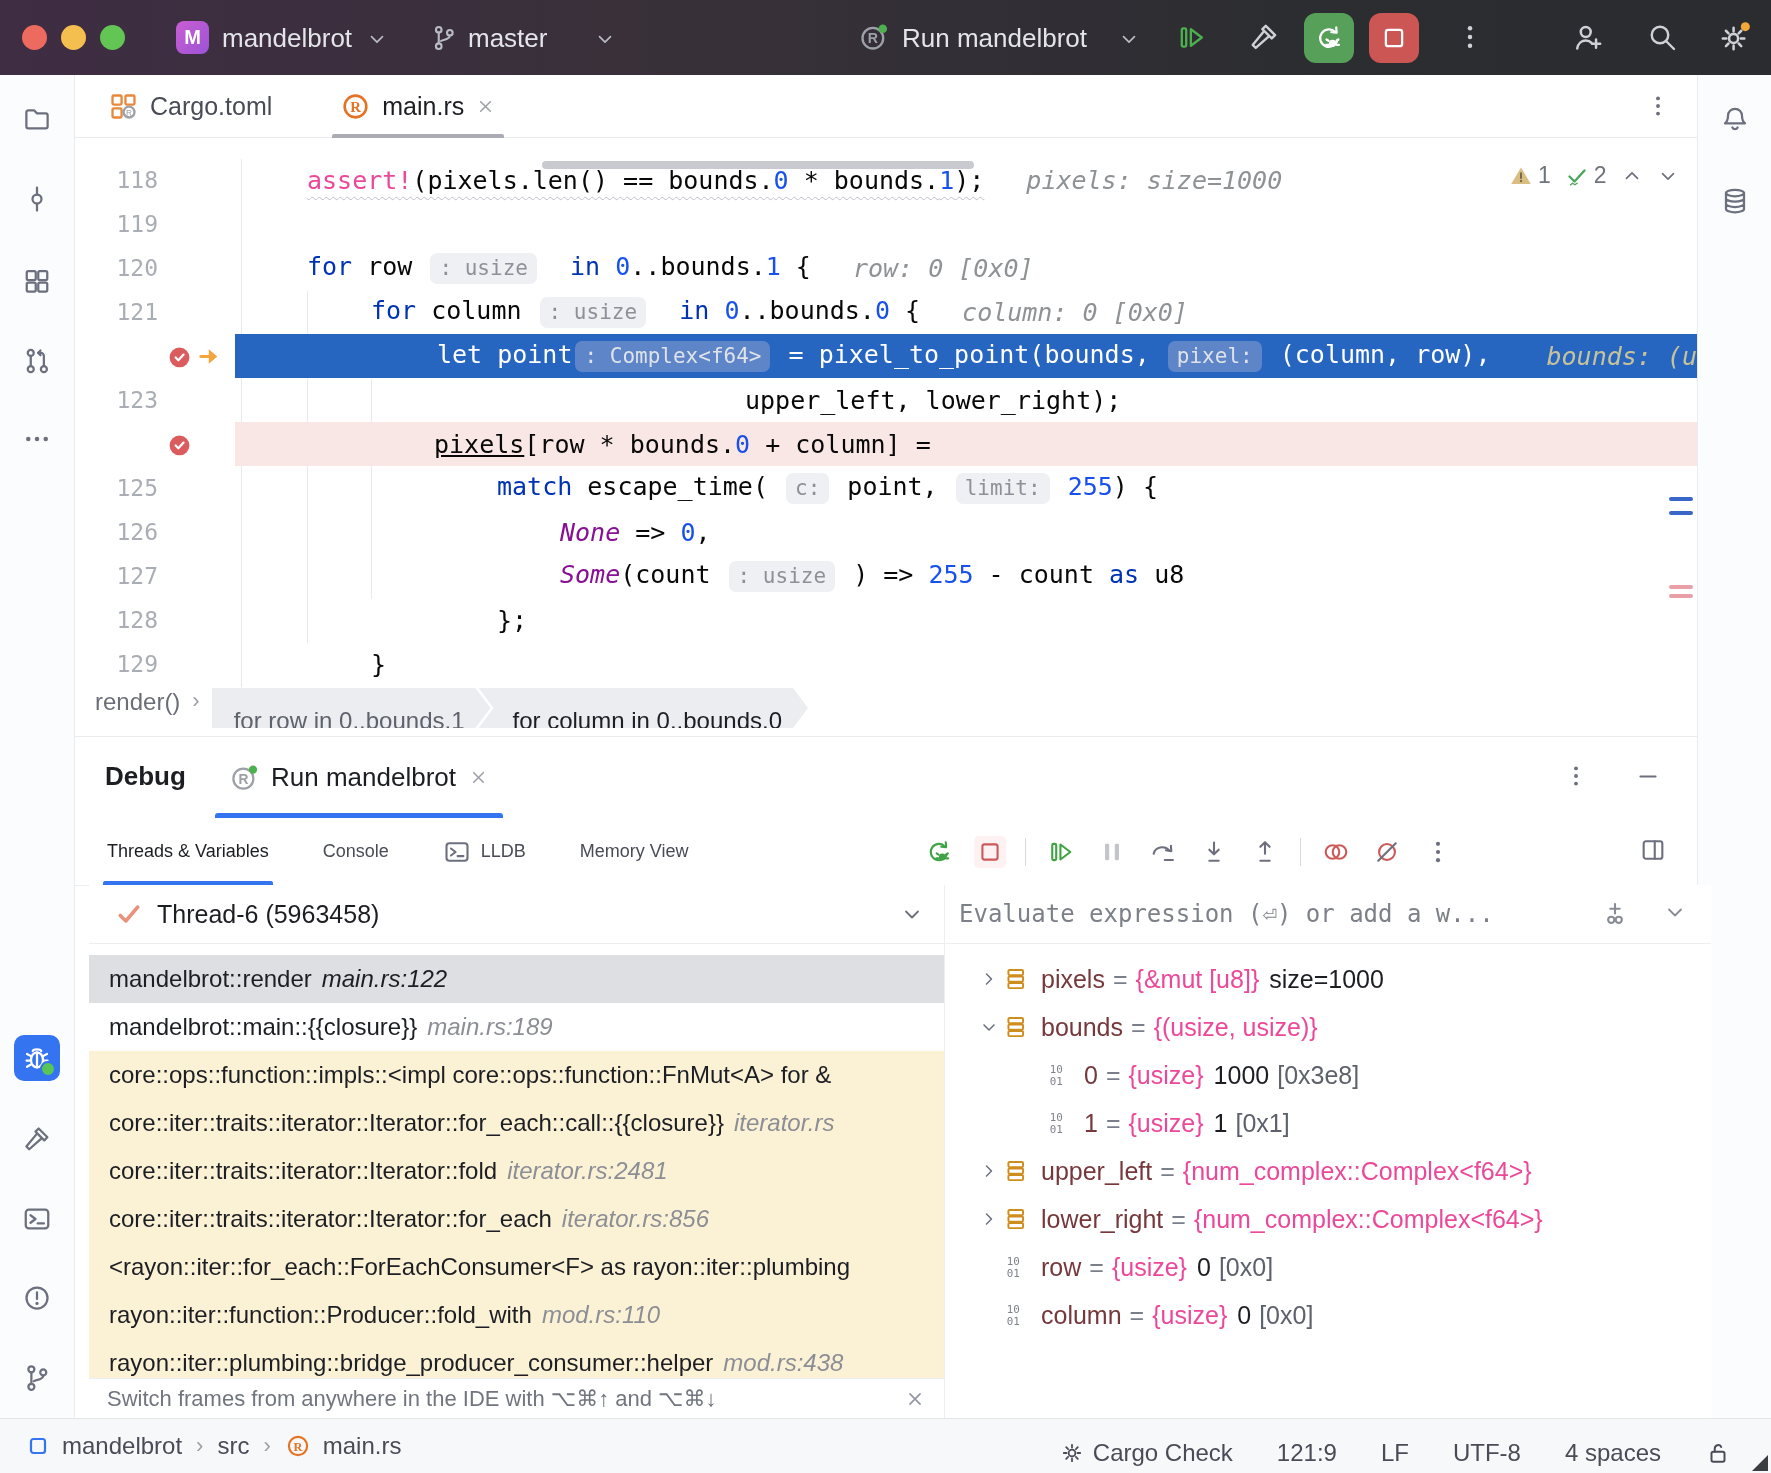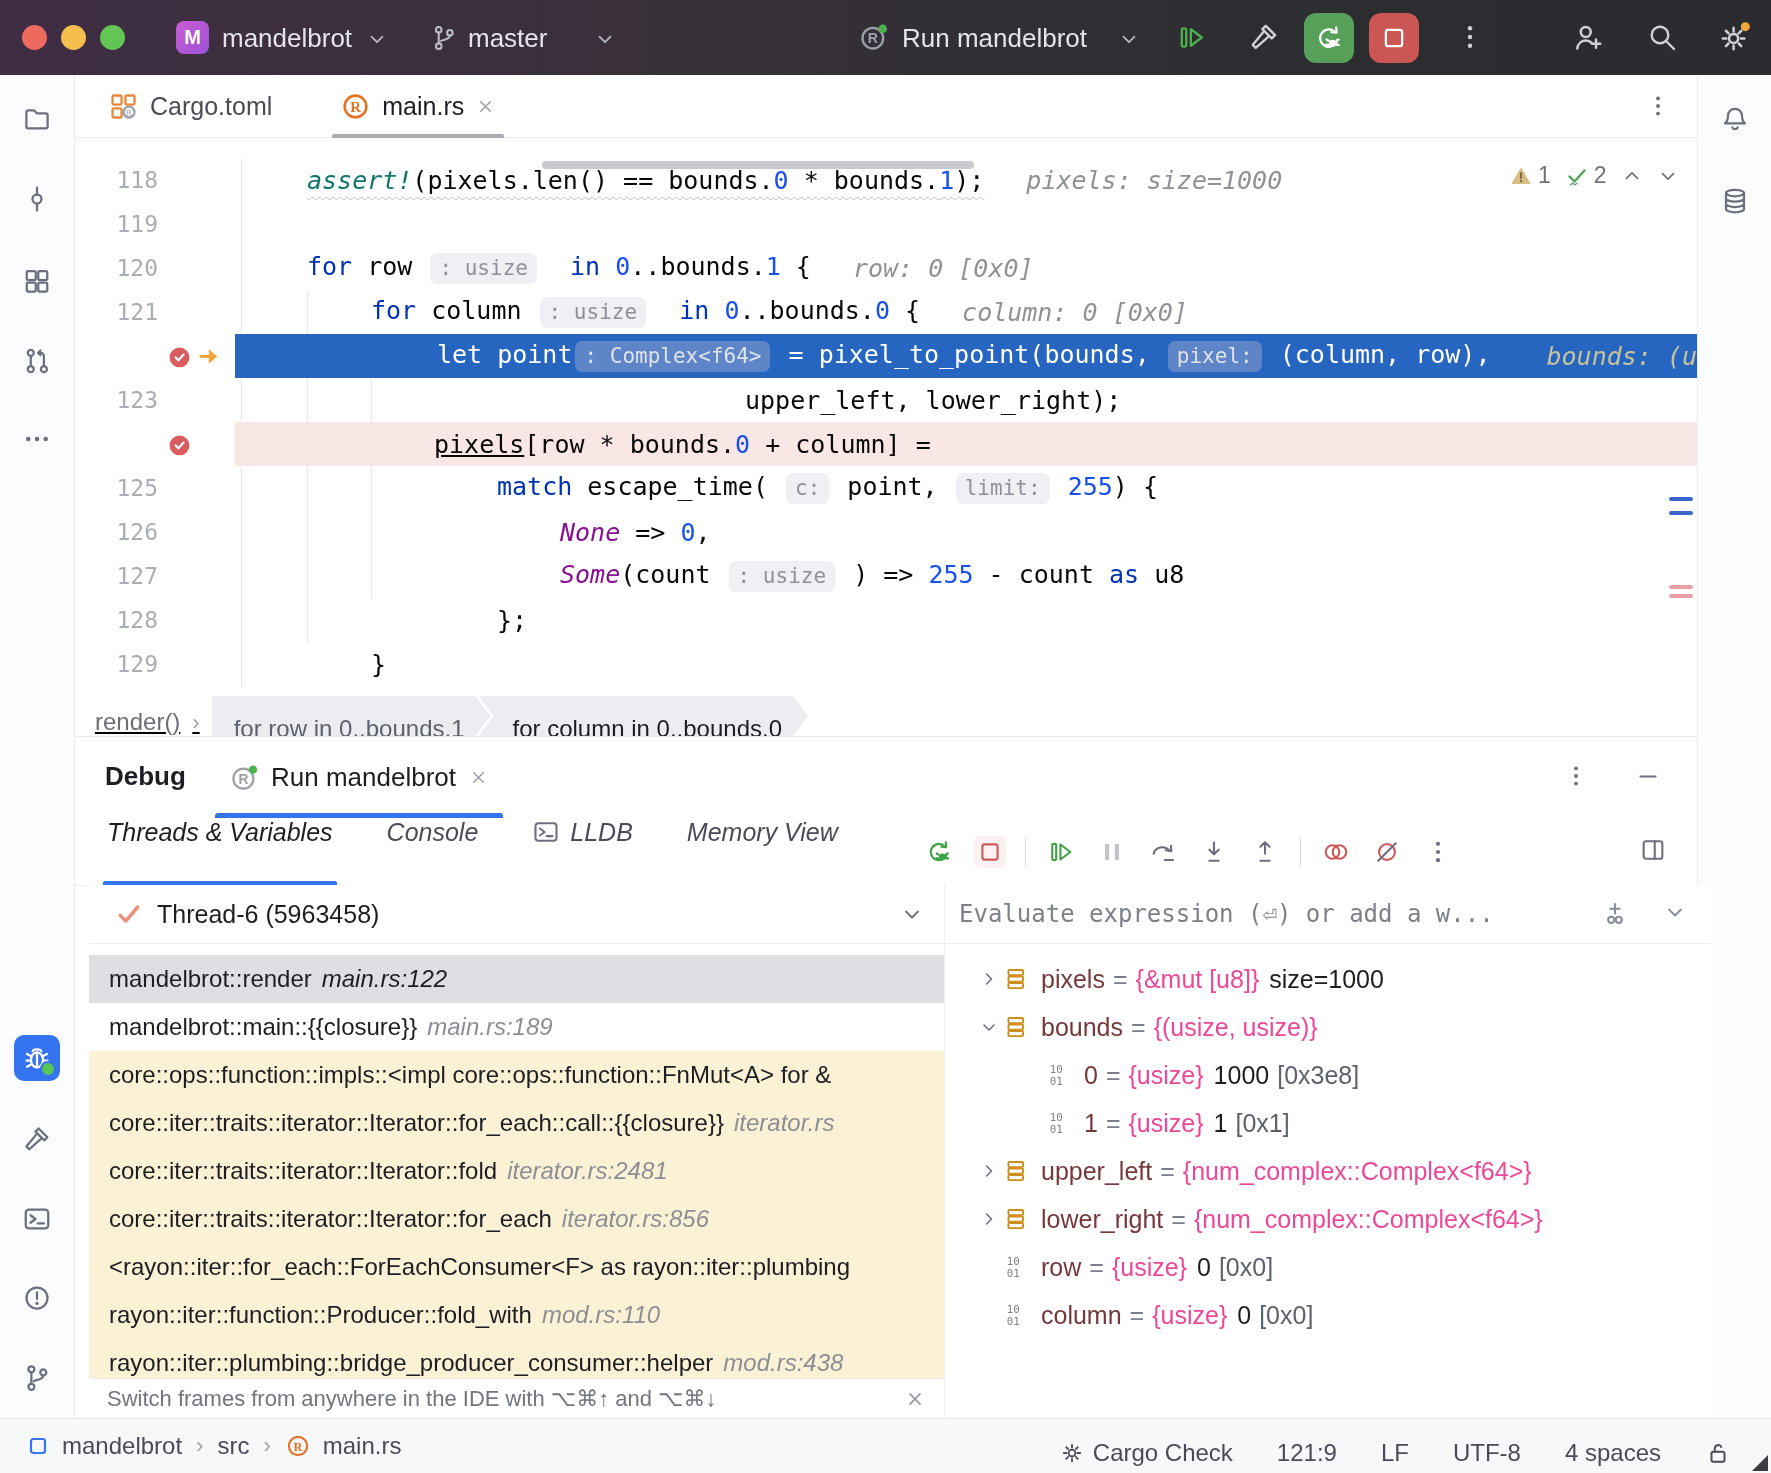--- a/index.html
+++ b/index.html
@@ -32,51 +32,51 @@
   .cl-row{display:flex;height:44px;align-items:center;font-family:"DejaVu Sans Mono",monospace;font-size:25px;white-space:pre;}
   .gutter{width:160px;flex:none;display:flex;align-items:center;height:44px;}
   .lnum{width:83px;text-align:right;color:#A9ADB5;font-size:23px;font-family:"DejaVu Sans Mono",monospace;}
   .gicons{display:flex;align-items:center;margin-left:8px;}
   .code-body{flex:1;display:flex;align-items:center;height:44px;overflow:hidden;}
   .cl-row.bg-exec .code-body{background:var(--exec-line);}
   .cl-row.bg-bp .code-body{background:var(--bp-line);}
   .s-p{color:#080808;}
   .s-k{color:#0033B3;}
   .s-n{color:#1750EB;}
-  .s-m{color:#0f766e;font-style:italic;}
+  .s-m{color:#ec4899;}
   .s-e{color:#871094;font-style:italic;}
   .s-u{color:#080808;text-decoration:underline;}
   .s-ch{display:inline-block;background:#EFF0F3;color:#8D9099;border-radius:7px;padding:0 9px;font-size:21px;line-height:31px;height:31px;margin:0 3px;vertical-align:middle;}
   .wavy{text-decoration:underline wavy 1px #BCC0C7;text-underline-offset:7px;}
   .bg-exec .s-p,.bg-exec .s-k,.bg-exec .s-n,.bg-exec .s-m{color:#FFFFFF;}
   .bg-exec .s-ch{background:#5E85C7;color:#DFE3E9;}
   .dbg-hint{margin-left:42px;color:#8E9295;font-style:italic;font-family:"DejaVu Sans Mono",monospace;font-size:25px;}
   .dbg-hint-right{margin-left:auto;color:#C6C39B;font-style:italic;font-family:"DejaVu Sans Mono",monospace;font-size:25px;white-space:nowrap;}
   .iguide{position:absolute;width:1px;background:#E8E9EC;}
   #hscroll{position:absolute;left:467px;top:23px;width:432px;height:8px;border-radius:4px;background:#B5B8BF;opacity:.75;}
   #inspections{position:absolute;left:1428px;top:22px;display:flex;align-items:center;gap:14px;font-size:23px;color:#6F737C;background:rgba(255,255,255,.85);padding:2px 6px;border-radius:8px;}
   .insp-item{display:flex;align-items:center;gap:5px;}
   .stripe-mark{position:absolute;left:1594px;width:24px;height:4px;border-radius:2px;}
   
-  #breadcrumbs{left:75px;top:688px;width:1622px;height:49px;background:#fff;border-bottom:1px solid #EBECF0;display:flex;align-items:flex-end;padding-left:20px;box-sizing:border-box;font-size:24px;text-decoration:underline;}
+  #breadcrumbs{left:75px;top:688px;width:1622px;height:49px;background:#fff;border-bottom:1px solid #EBECF0;display:flex;align-items:flex-start;padding-left:20px;box-sizing:border-box;font-size:24px;}
   #bc-root{color:#6A6E78;}
   .bc-sep{color:#9DA0A8;margin:0 12px;font-size:22px;}
   .bc-chip{height:28px;line-height:42px;background:#ECEDF0;padding:12px 26px 0 22px;color:#5E626C;clip-path:polygon(0 0,calc(100% - 15px) 0,100% 50%,calc(100% - 15px) 100%,0 100%);}
   .bc-chip + .bc-chip{margin-left:-12px;clip-path:polygon(0 0,calc(100% - 15px) 0,100% 50%,calc(100% - 15px) 100%,0 100%,15px 50%);padding-left:34px;}
   .bc-chip.current{color:#1C1E23;}
   
   #debug-header{left:75px;top:737px;width:1622px;height:81px;background:#fff;border-bottom:1px solid #EDEEF1;}
   #debug-title{position:absolute;left:30px;top:24px;font-size:26px;font-weight:700;color:#1C1E23;}
   #session-tab{position:absolute;left:140px;top:0;height:81px;display:flex;align-items:center;gap:12px;padding:0 14px;}
   #session-tab::after{content:"";position:absolute;left:0;right:0;bottom:0;height:5px;background:var(--accent);border-radius:3px 3px 0 0;}
   #session-tab .lbl{font-size:26px;color:#1C1E23;}
   #debug-header-actions{position:absolute;right:36px;top:26px;display:flex;gap:46px;color:#6C707E;}
   #debug-tabs-row{left:75px;top:818px;width:1622px;height:67px;background:#fff;border-bottom:1px solid #EDEEF1;}
   #debug-tabs{position:absolute;left:30px;top:0;height:67px;display:flex;align-items:center;gap:50px;}
-  .dtab{position:relative;height:67px;display:flex;align-items:flex-start;gap:10px;font-size:25px;color:#494B57;padding:0 2px;font-style:italic;}
+  .dtab{position:relative;height:67px;display:flex;align-items:center;gap:10px;font-size:18px;color:#494B57;padding:0 2px;}
   .dtab.active{color:#1C1E23;}
   .dtab.active::after{content:"";position:absolute;left:-2px;right:-2px;bottom:0;height:4px;background:var(--accent);border-radius:2px 2px 0 0;}
   #debug-toolbar{position:absolute;left:848px;top:0;height:67px;display:flex;align-items:center;gap:19px;}
   .tb-sep{width:1px;height:28px;background:#D8DADF;}
   .dbtn{display:flex;align-items:center;justify-content:center;width:32px;height:32px;}
   .dbtn.green{color:#3FA345;}
   .dbtn.red{color:#CD5A5A;}
   .dbtn.red-soft{color:#CD5A5A;background:#FDF1F1;border-radius:5px;}
   .dbtn.gray{color:#6C707E;}
   .dbtn.disabled{color:#C3C5CB;}

